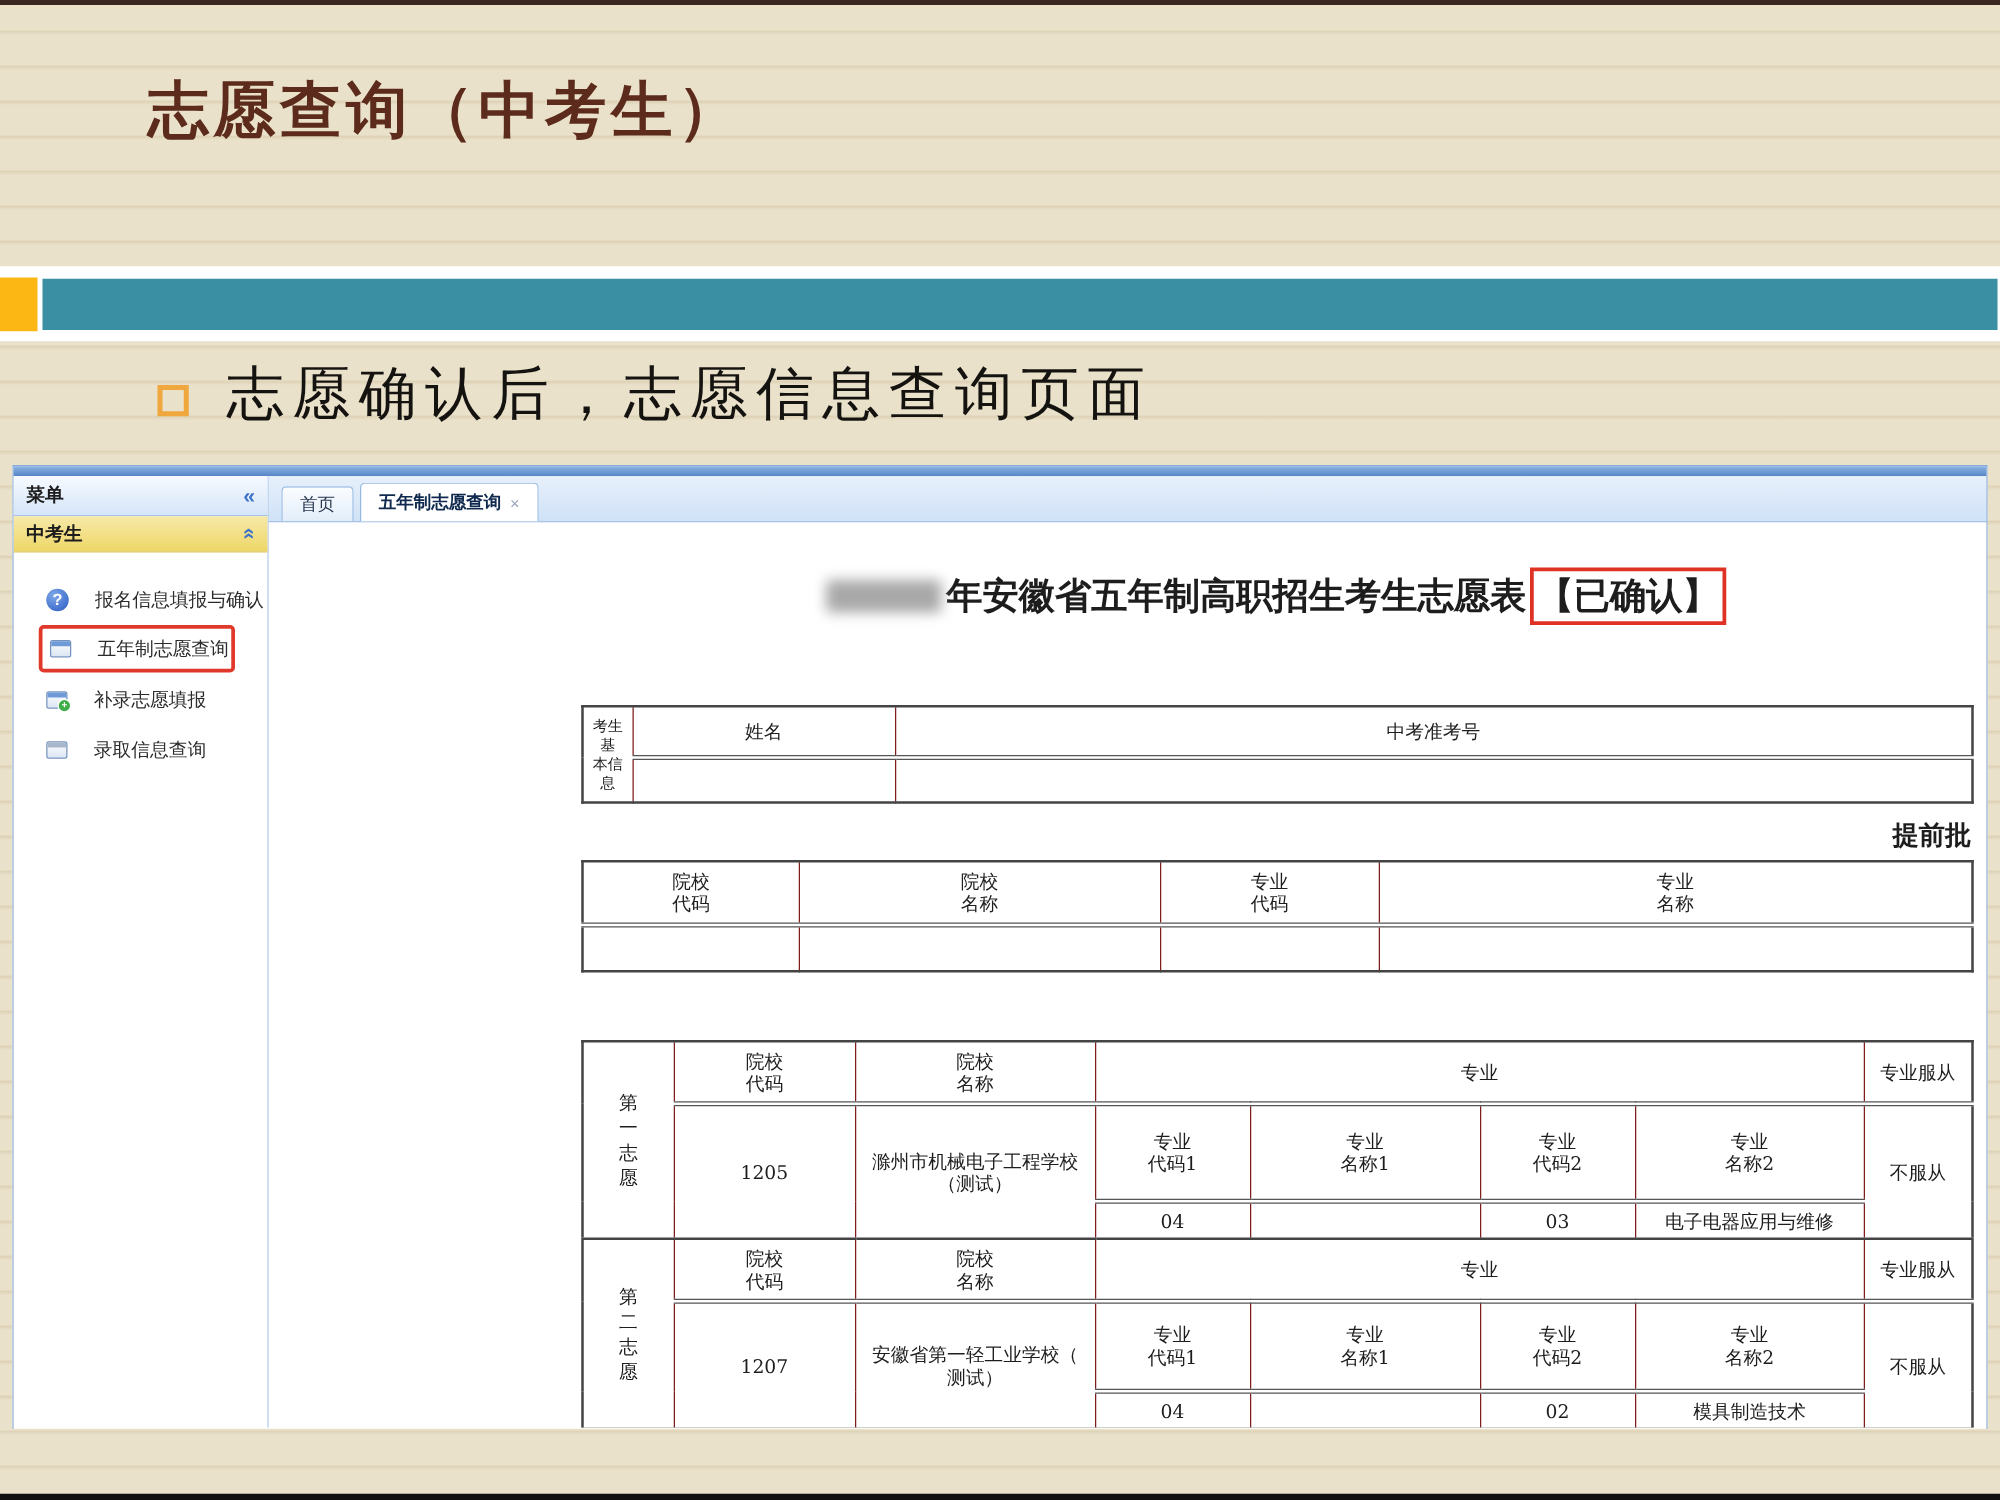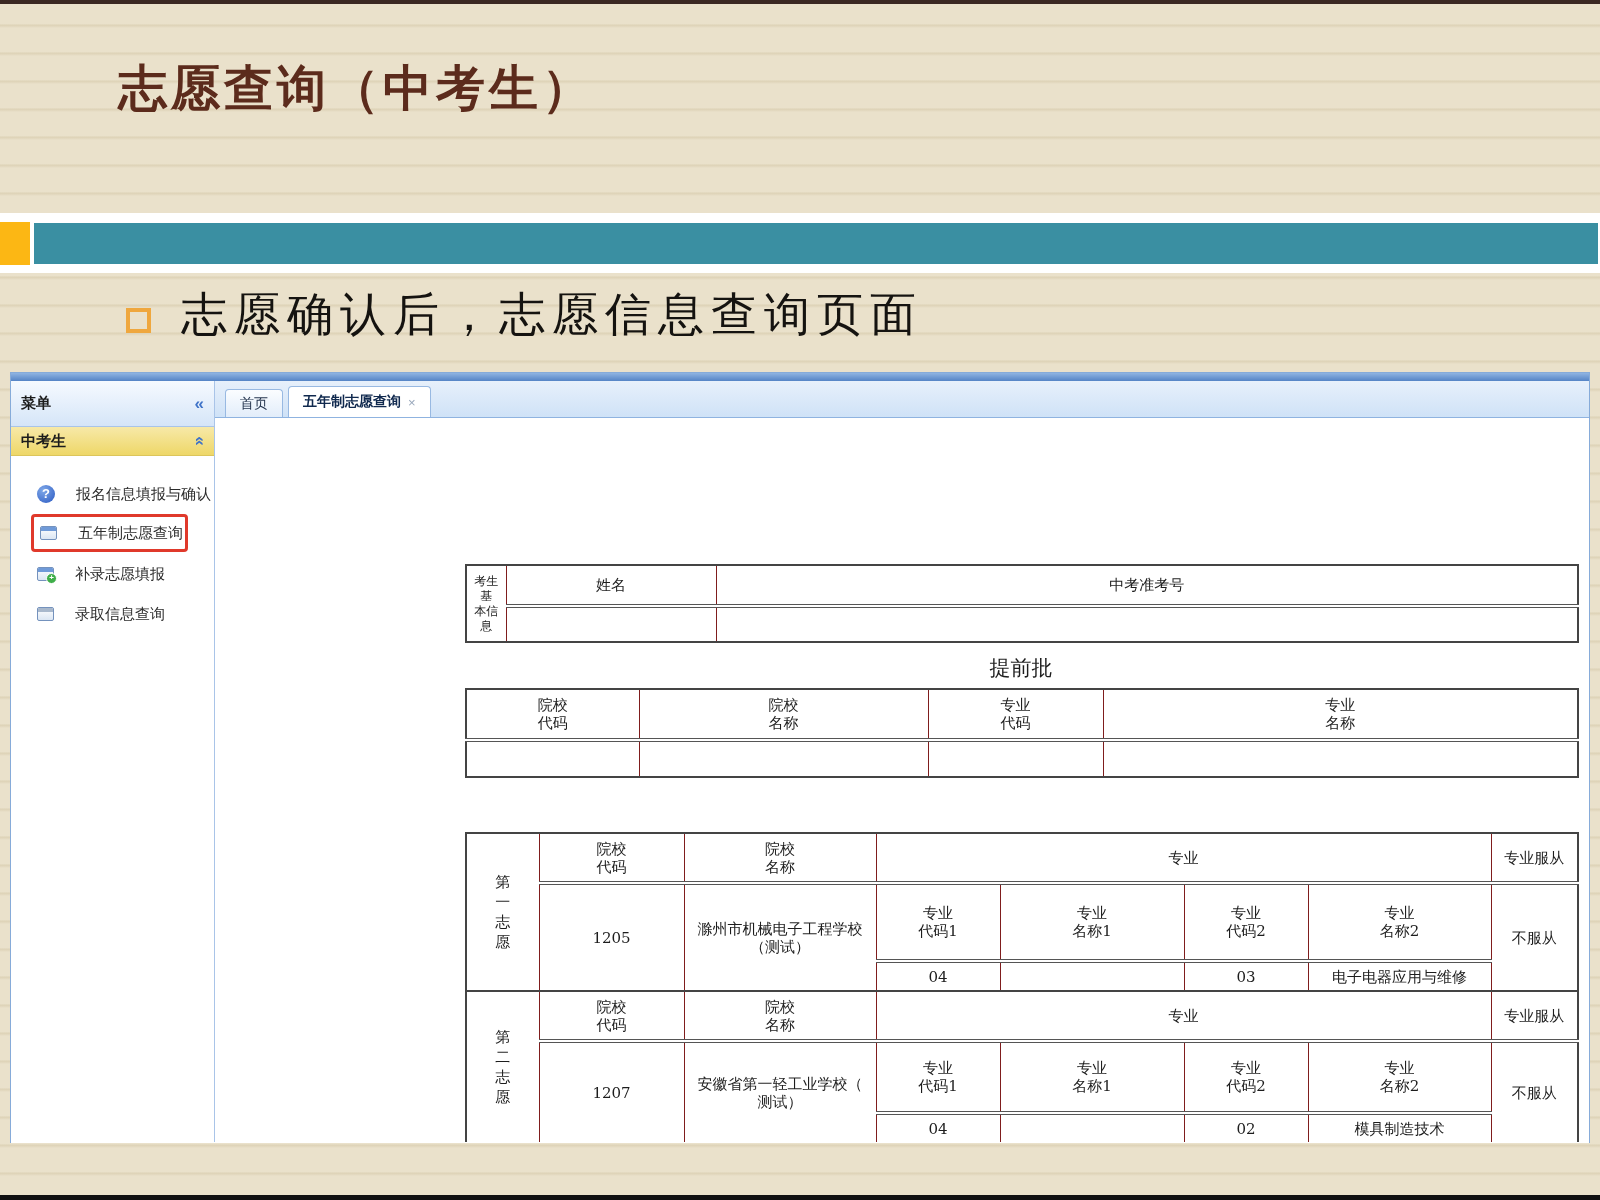--- a/index.html
+++ b/index.html
@@ -39,21 +39,21 @@
   .shot {
     position:absolute; left:10px; top:372px; width:1580px; height:771px;
     background:#ffffff; border:1px solid #86abd9; border-bottom:none;
   }
   .win-top { height:8px; background:linear-gradient(#8fb4e2,#5584c6); }
   .app { display:flex; height:761px; }
 
   
   .sidebar { width:204px; flex:none; background:#ffffff; border-right:1px solid #a9c4e8; display:flex; flex-direction:column; }
   .sb-header {
-    height:46px; background:linear-gradient(#f6faff,#d5e5f8);
+    height:32px; background:linear-gradient(#f6faff,#d5e5f8);
     border-bottom:1px solid #a9c4e8; display:flex; align-items:center;
     justify-content:space-between; padding:0 10px;
   }
   .sb-header-label { font-size:15px; font-weight:bold; color:#1c1c1c; }
   .chev { color:#3f73c8; font-size:17px; font-weight:bold; cursor:pointer; }
   .chev.up { display:inline-block; transform:rotate(90deg); }
   .sb-section {
     height:29px; background:linear-gradient(#f7e9a8,#eed768);
     border-bottom:1px solid #dcc55b; display:flex; align-items:center;
     justify-content:space-between; padding:0 10px;
@@ -112,22 +112,22 @@
     font-size:29px; font-weight:bold; font-family:"Liberation Sans",sans-serif;
   }
 
   table { border-collapse:collapse; table-layout:fixed; }
   td { border:1px solid #7f1d1d; font-size:15px; text-align:center; vertical-align:middle;
        line-height:1.2; padding:2px; overflow:hidden; }
   .ftable { position:absolute; left:250px; width:1112px; border:2px solid #444; }
   td.hdr { white-space:pre-line; }
   td.dbl { border-bottom:4px double #555; }
   .section-title {
-    position:absolute; left:250px; width:1112px; text-align:center;
-    font-size:21px; font-weight:normal; font-family:"Liberation Sans",sans-serif;
+    position:absolute; left:250px; width:1112px; text-align:right;
+    font-size:21px; font-weight:bold; font-family:"Liberation Sans",sans-serif;
   }
   .side-hdr { font-size:12px; white-space:pre-line; line-height:1.25; }
   .vlabel { font-size:15px; white-space:pre-line; line-height:1.35; }
   .blur-name { width:46px; height:15px; margin:6px auto; }
   .blur-num { width:120px; height:15px; margin:6px auto; }
   .blocksep td { border-top:2px solid #444; }
 </style>
 </head>
 <body>
 
@@ -184,20 +184,25 @@
           <span>首页</span>
         </div>
         <div class="tab active">
           <span>五年制志愿查询</span>
           <span class="tab-close">×</span>
         </div>
       </div>
 
       <div class="content">
 
+        <div class="form-title-row">
+          <span class="blur-block blur-year"></span>
+          <span class="form-title">年安徽省五年制高职招生考生志愿表</span>
+          <span class="status-box">【已确认】</span>
+        </div>
 
         <table class="ftable" style="top:146px;">
           <colgroup>
               <col style="width:40px">
               <col style="width:210px">
               <col style="width:862px">
             </colgroup>
           <tbody>
               <tr style="height:41px;">
             <td rowspan="2" class="side-hdr">考生基

